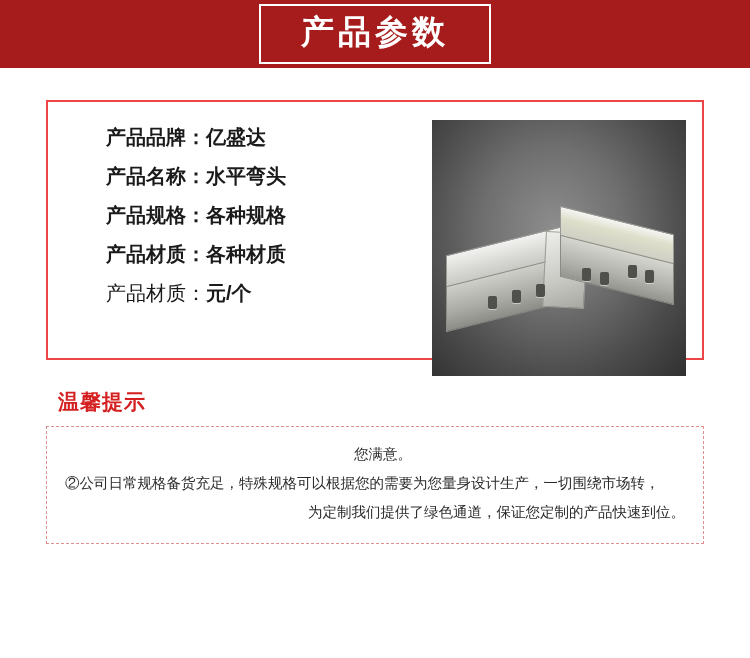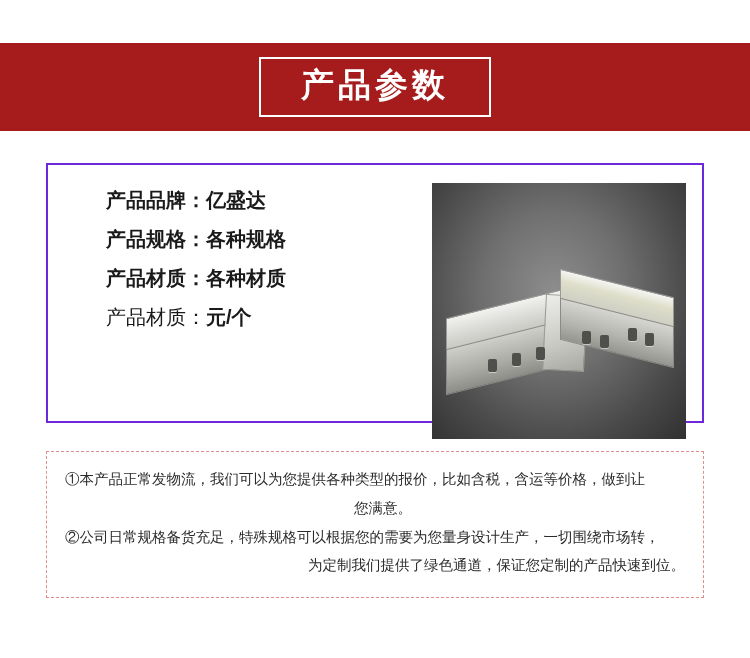--- a/index.html
+++ b/index.html
@@ -11,26 +11,25 @@
     height: 658px;
     background: #ffffff;
     font-family: "Liberation Sans", sans-serif;
     overflow: hidden;
   }
 
   
   .banner {
     position: relative;
     width: 750px;
-    height: 88px;
+    height: 68px;
     background: #a61b1b;
     display: flex;
     align-items: center;
     justify-content: center;
-    margin-top: 43px;
   }
   .banner-box {
     border: 2px solid #ffffff;
     padding: 6px 40px 10px 40px;
     display: flex;
     align-items: center;
     justify-content: center;
   }
   .banner-title {
     color: #ffffff;
@@ -39,21 +38,21 @@
     letter-spacing: 4px;
     line-height: 1.2;
     white-space: nowrap;
   }
 
   
   .spec-wrap {
     padding: 32px 46px 0 46px;
   }
   .spec-card {
-    border: 2px solid #6d28d9;
+    border: 2px solid #ef4444;
     padding: 18px 16px 18px 20px;
     display: flex;
     align-items: flex-start;
     box-sizing: border-box;
     height: 260px;
     justify-content: space-between;
   }
   .spec-list {
     flex: 1 1 auto;
     padding: 6px 0 0 38px;
@@ -176,20 +175,24 @@
 <div class="spec-wrap">
   <div class="spec-card">
 
     <div class="spec-list">
 
       <div class="spec-row">
         <span class="spec-label">产品品牌：</span>
         <span class="spec-value">亿盛达</span>
       </div>
 
+      <div class="spec-row">
+        <span class="spec-label">产品名称：</span>
+        <span class="spec-value">水平弯头</span>
+      </div>
 
       <div class="spec-row">
         <span class="spec-label">产品规格：</span>
         <span class="spec-value">各种规格</span>
       </div>
 
       <div class="spec-row">
         <span class="spec-label">产品材质：</span>
         <span class="spec-value">各种材质</span>
       </div>
@@ -216,19 +219,19 @@
         <div class="hole" style="left:56px;  top:176px;"></div>
         <div class="hole" style="left:80px;  top:170px;"></div>
         <div class="hole" style="left:104px; top:164px;"></div>
       </div>
     </div>
 
   </div>
 </div>
 
 <div class="tips-wrap">
+  <div class="tips-title">温馨提示</div>
   <div class="tips-box">
-    <p class="tip-item">①本产品正常发物流，我们可以为您提供各种类型的报价，比如含税，含运等价格，做到让</p>
     <p class="tip-item" style="padding-left:16px;text-align:center;">您满意。</p>
     <p class="tip-item">②公司日常规格备货充足，特殊规格可以根据您的需要为您量身设计生产，一切围绕市场转，</p>
     <p class="tip-item" style="padding-left:16px;text-align:right;">为定制我们提供了绿色通道，保证您定制的产品快速到位。</p>
   </div>
 </div>
 
 </body></html>

